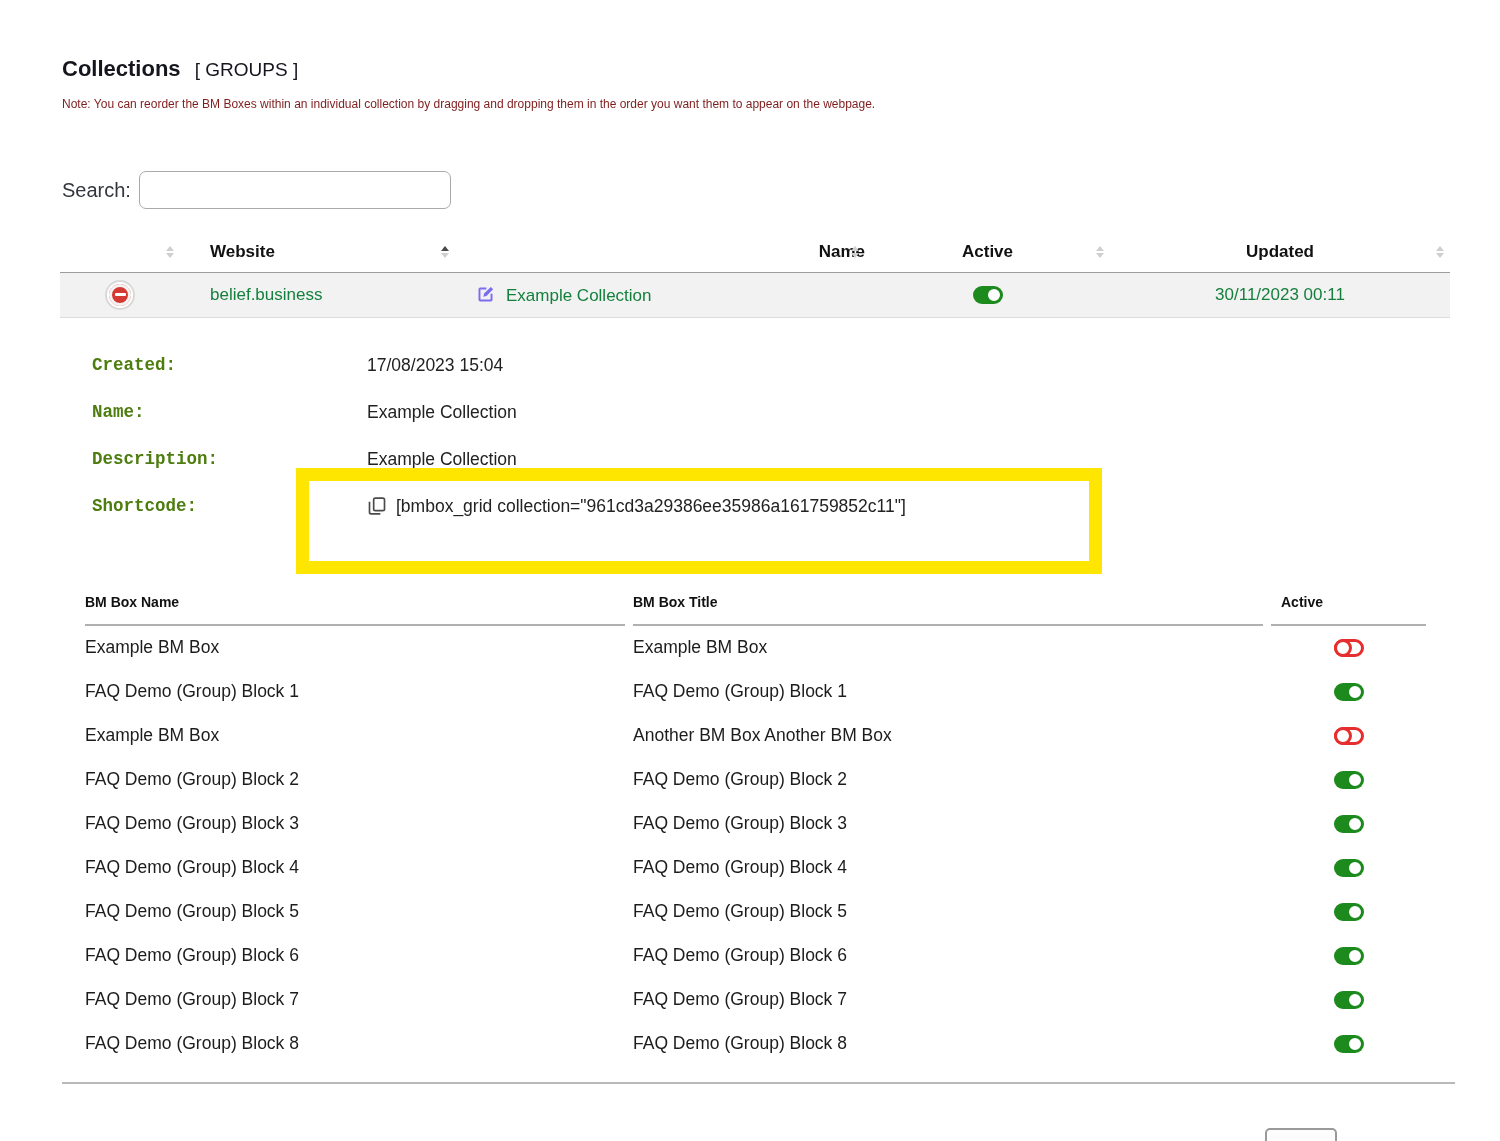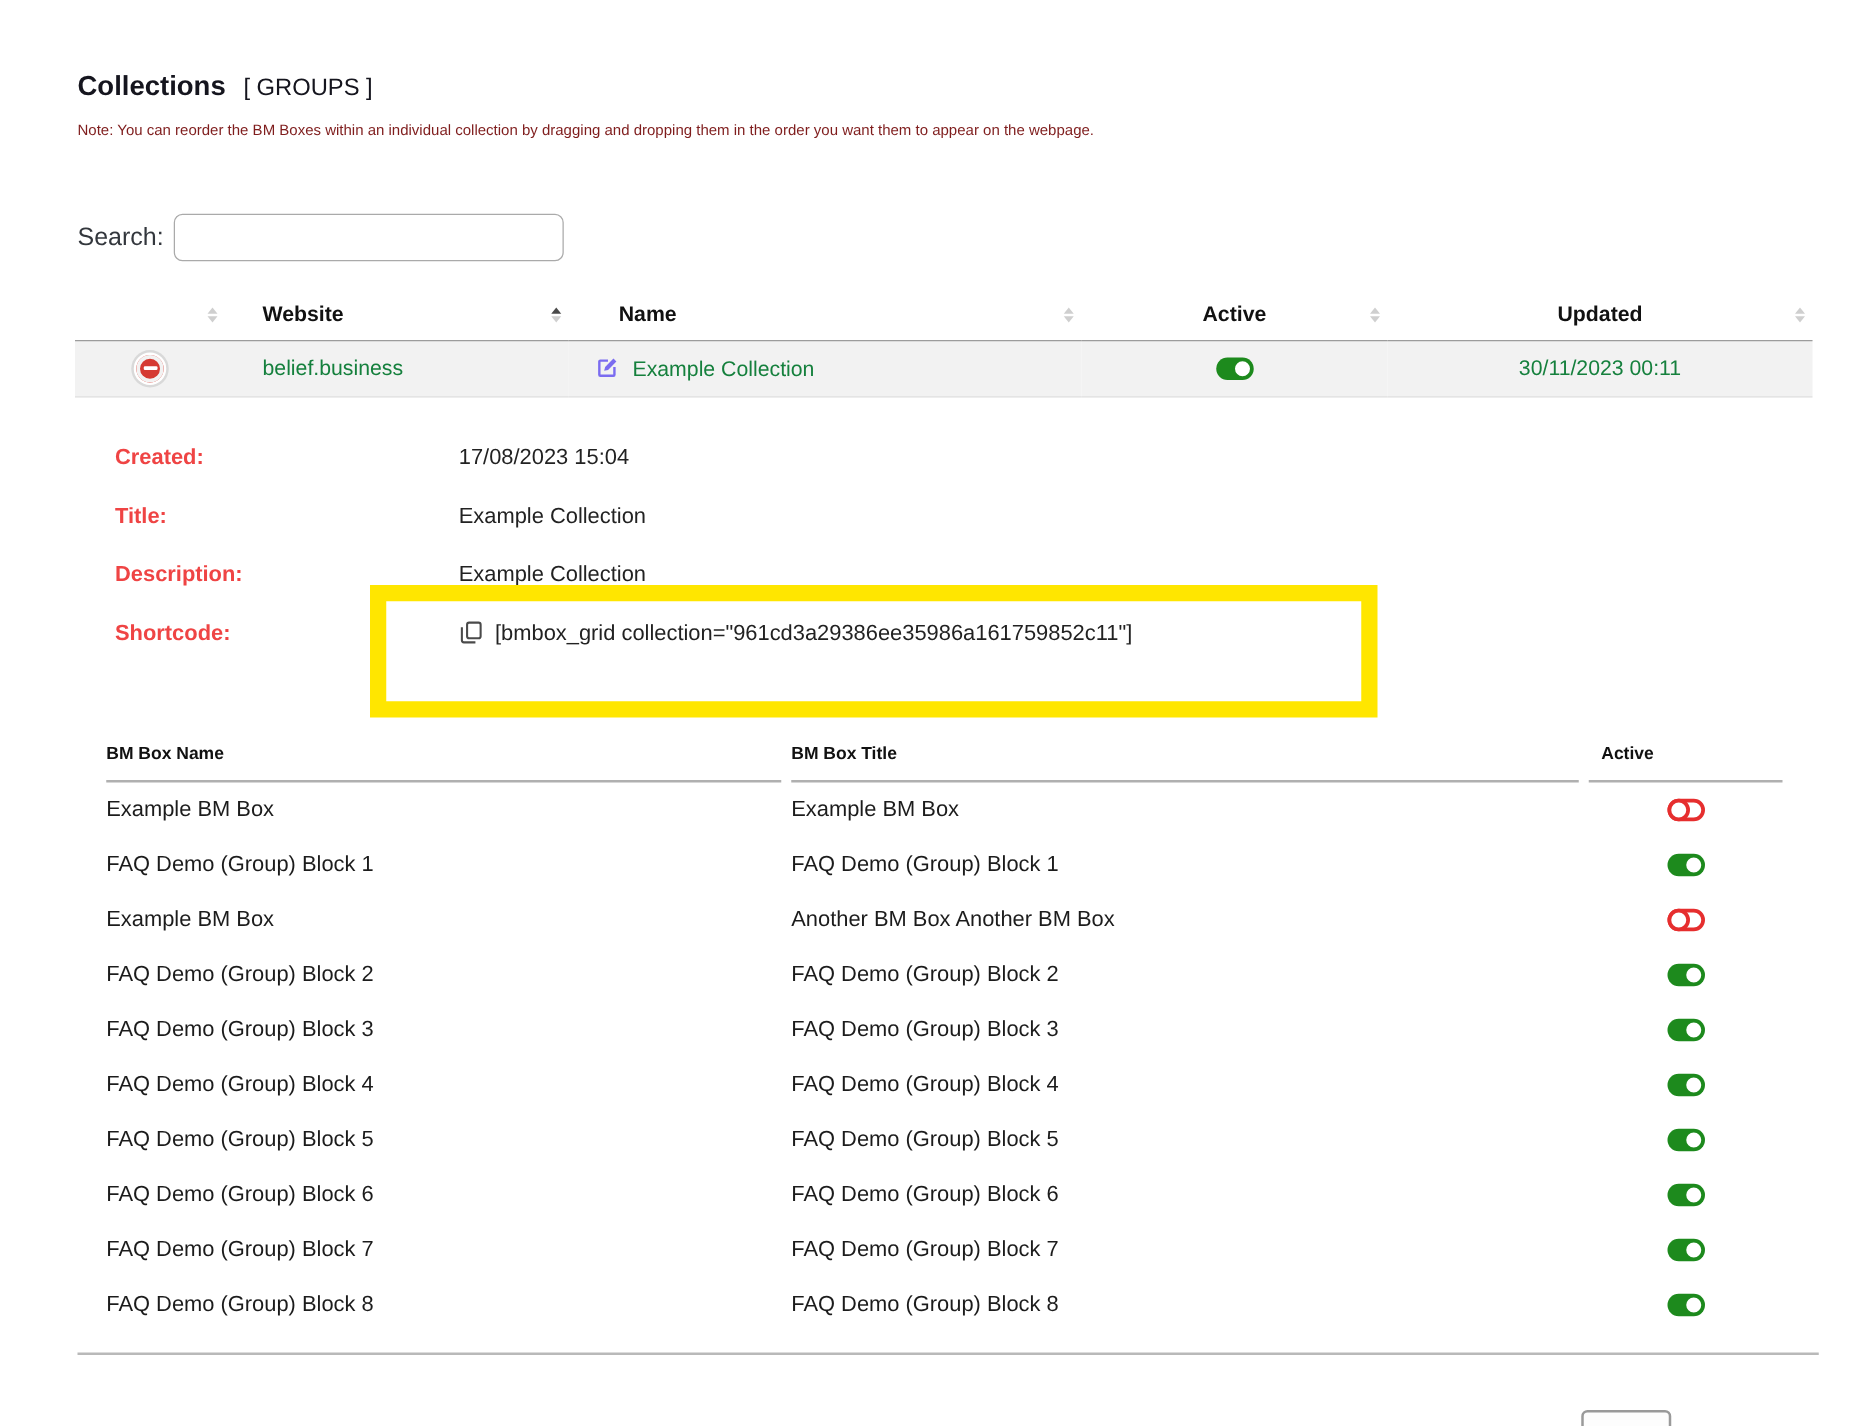--- a/index.html
+++ b/index.html
@@ -21,21 +21,21 @@
   .entries-select .chev { position:absolute; right:16px; top:12px; width:10px; height:10px;
                           border-right:3px solid #3a3a3a; border-bottom:3px solid #3a3a3a; transform:rotate(45deg) translateY(-2px); }
   .search-wrap { display:flex; align-items:center; gap:8px; font-size:20px; color:#33373d; }
   .search-input { width:312px; height:38px; border:1px solid #aaa; border-radius:7px; font-size:17px; padding:0 10px; outline:none; }
 
   
   table.main { margin:22px 50px 0 60px; width:1390px; border-collapse:collapse; table-layout:fixed; }
   table.main th { height:40px; font-size:17px; font-weight:bold; color:#111; border-bottom:1.5px solid #9c9c9c; position:relative; vertical-align:middle; cursor:pointer; }
   th.col-control { width:120px; }
   th.col-website { width:275px; text-align:left; padding-left:30px; }
-  th.col-name    { width:410px; text-align:left; padding-left:40px; }
+  th.col-name    { width:410px; text-align:right; padding-left:40px; }
   th.col-active  { width:245px; text-align:center; }
   th.col-updated { width:340px; text-align:center; }
   .sort { position:absolute; right:6px; top:50%; transform:translateY(-50%); display:flex; flex-direction:column; gap:2px; align-items:center; }
   .sort i { display:block; width:0; height:0; border-left:4px solid transparent; border-right:4px solid transparent; }
   .sort i.up { border-bottom:5px solid #cfcfcf; }
   .sort i.down { border-top:5px solid #cfcfcf; }
   .sort i.active { border-bottom-color:#4a4a4a; }
   table.main td { height:45px; font-size:17px; color:#15803d; background:#f2f2f2; border-bottom:1px solid #dcdcdc; vertical-align:middle; }
   td.cell-control { text-align:center; background:#f7f7f7; }
   td.cell-website { padding-left:30px; background:#e8e8e8; }
@@ -54,21 +54,21 @@
   .toggle { position:relative; display:inline-block; width:30px; height:18px; vertical-align:middle; cursor:pointer; }
   .toggle .knob { position:absolute; border-radius:50%; }
   .toggle.on { background:#1d8a1d; border-radius:10px; }
   .toggle.on .knob { right:1px; top:1px; width:16px; height:16px; background:#fff; border:2px solid #1d8a1d; }
   .toggle.off { background:#fff; border:3px solid #e62e2e; border-radius:10px; }
   .toggle.off .knob { left:-3px; top:-3px; width:18px; height:18px; background:#fff; border:3px solid #e62e2e; }
 
   
   .detail { margin:24px 60px 0 92px; }
   .detail-row { display:flex; height:47px; align-items:center; font-size:17.5px; }
-  .detail-label { width:275px; font-weight:bold; color:#ef4444; }
+  .detail-label { width:275px; font-weight:bold; color:#4d7c0f;font-family:Liberation Mono, monospace; }
   .detail-value { color:#222; display:flex; align-items:center; }
 
   
   .annotation { position:absolute; left:296px; top:468px; width:806px; height:106px; border:13px solid #ffe600; z-index:5; pointer-events:none; }
 
   
   .bm-section { margin:60px 45px 0 62px; border-bottom:2px solid #b9b9b9; padding-bottom:16px; }
   .bm-grid { display:grid; grid-template-columns:540px 630px 155px; column-gap:8px; margin-left:23px; }
   .bm-h { height:36px; display:flex; align-items:flex-start; padding-top:4px; font-size:14px; font-weight:bold; color:#111; border-bottom:2px solid #b0b0b0; }
   .bm-h.active-h { padding-left:10px; }
@@ -158,21 +158,21 @@
       </tr>
     </tbody>
   </table>
 
   <div class="detail">
     <div class="detail-row">
       <span class="detail-label">Created:</span>
       <span class="detail-value">17/08/2023 15:04</span>
     </div>
     <div class="detail-row">
-      <span class="detail-label">Title:</span>
+      <span class="detail-label">Name:</span>
       <span class="detail-value">Example Collection</span>
     </div>
     <div class="detail-row">
       <span class="detail-label">Description:</span>
       <span class="detail-value">Example Collection</span>
     </div>
     <div class="detail-row">
       <span class="detail-label">Shortcode:</span>
       <span class="detail-value">
         <span class="copy-icon">

